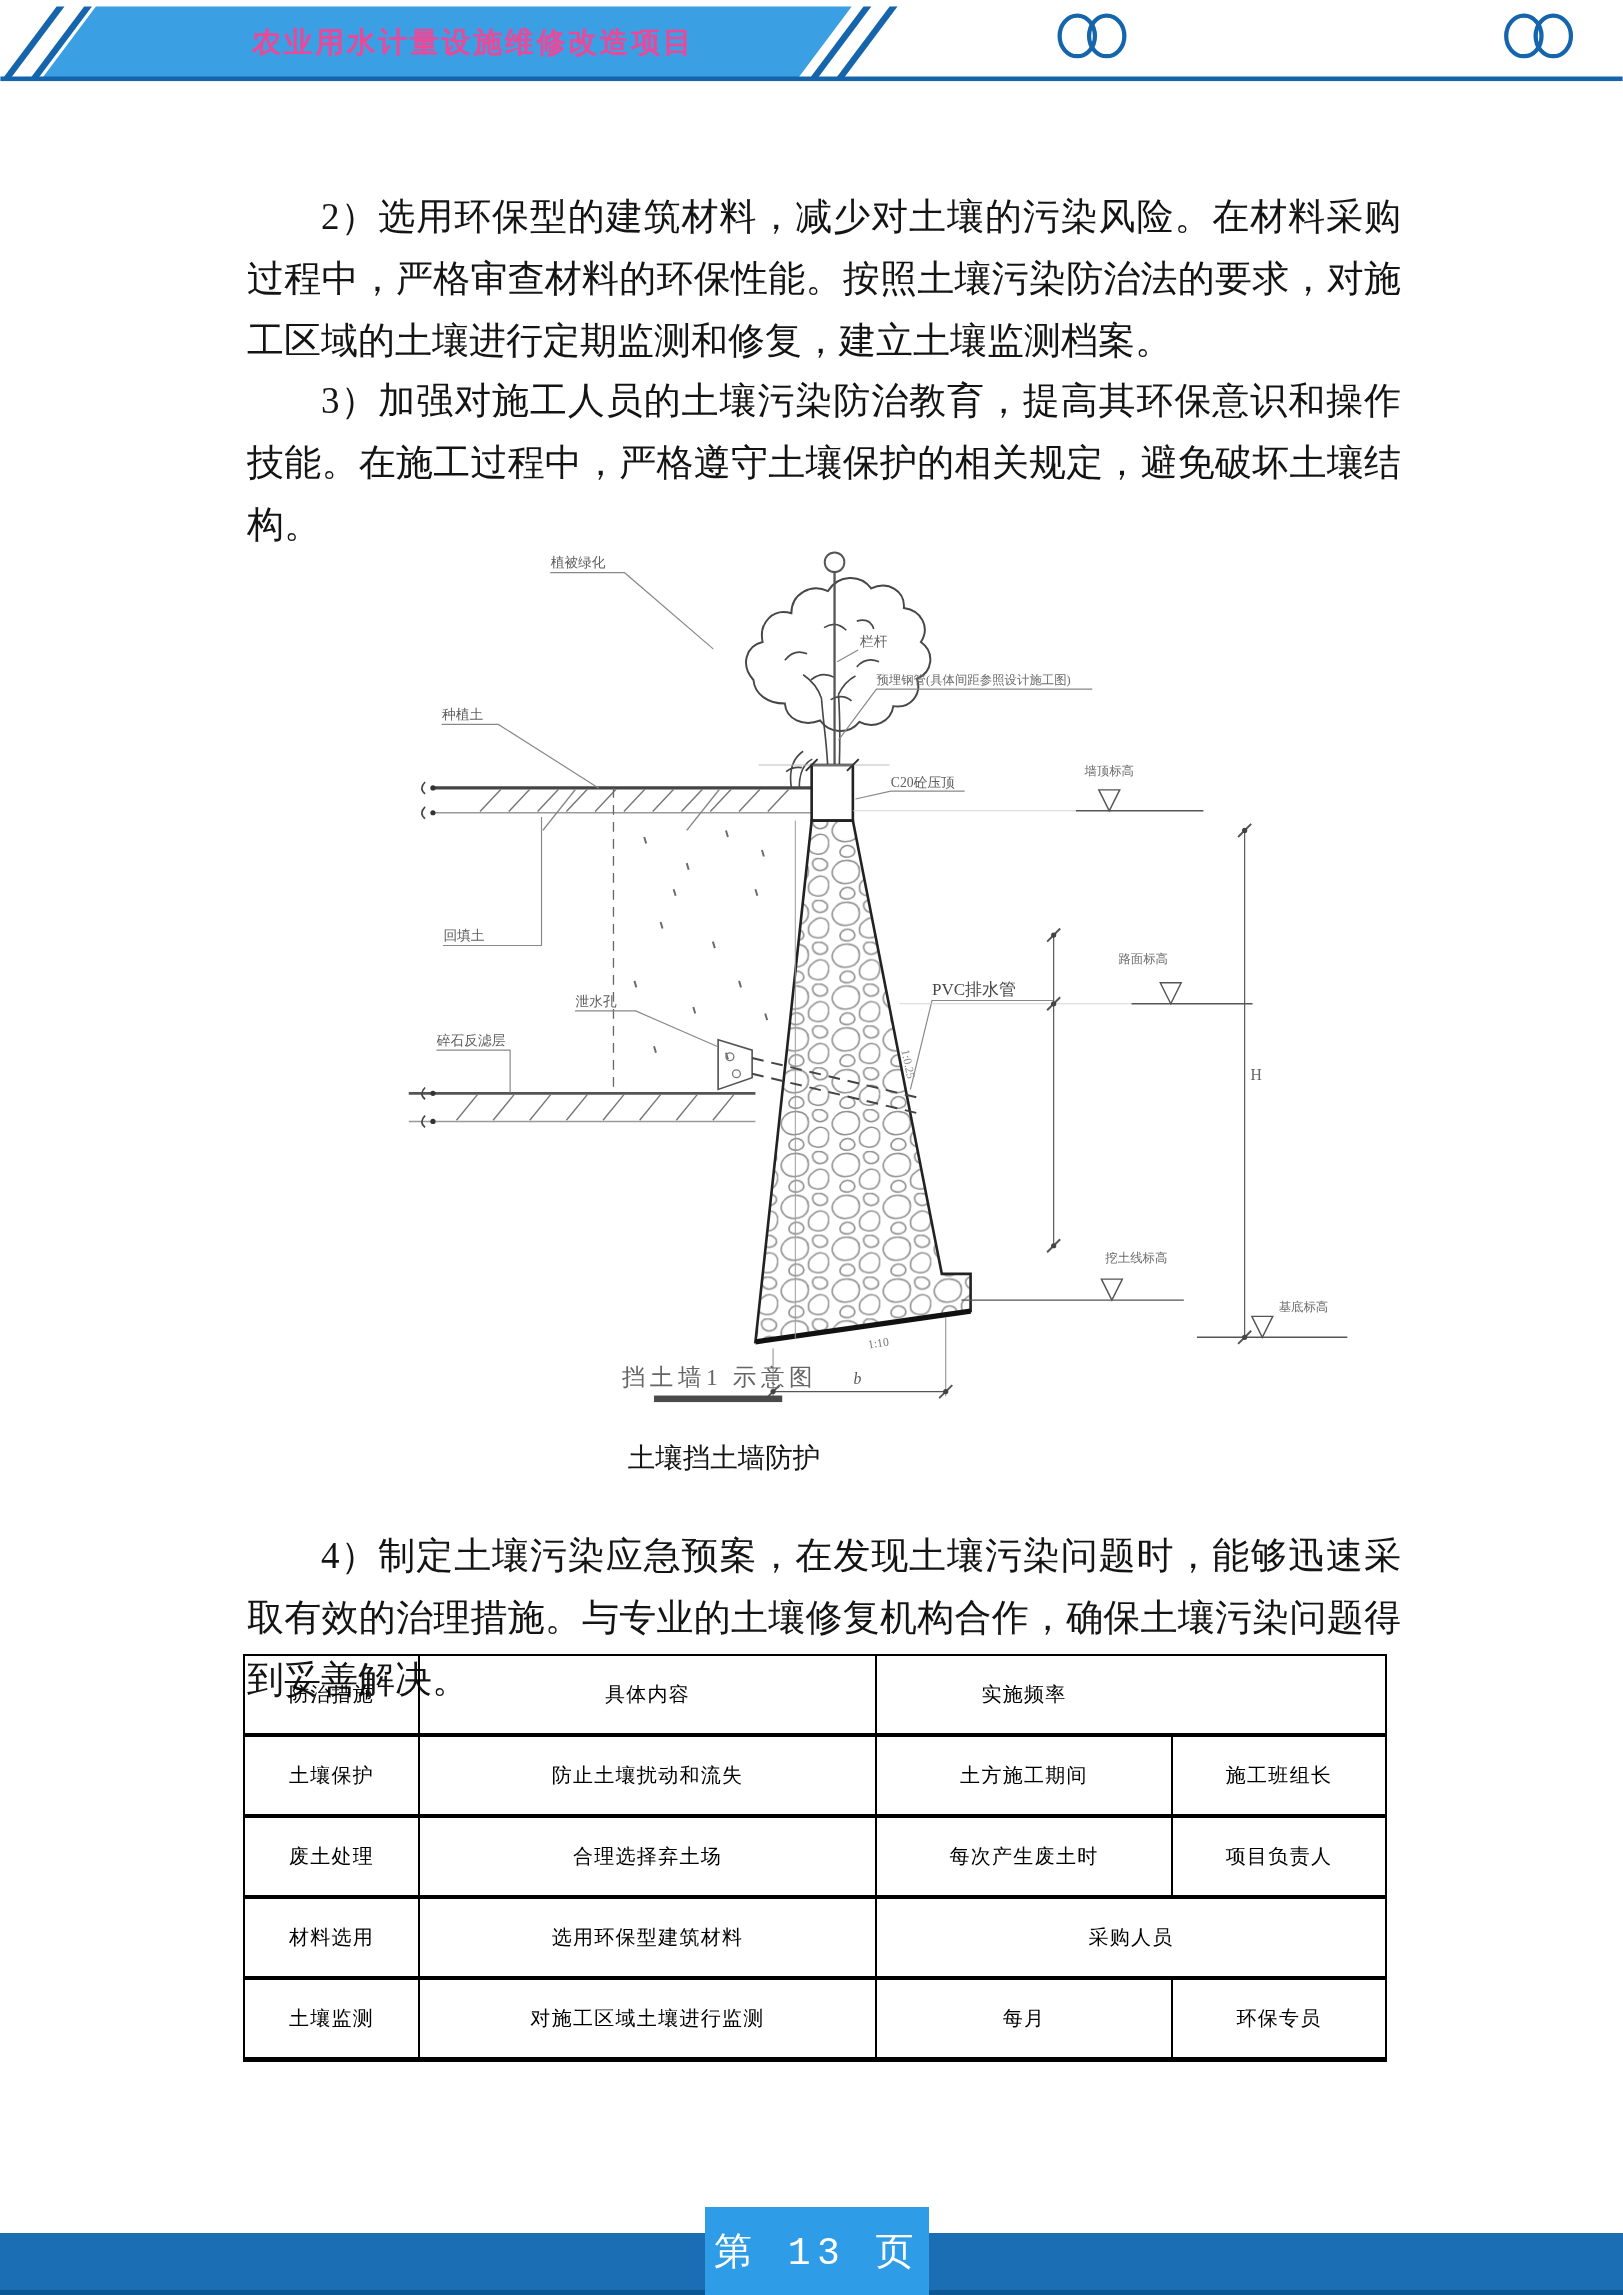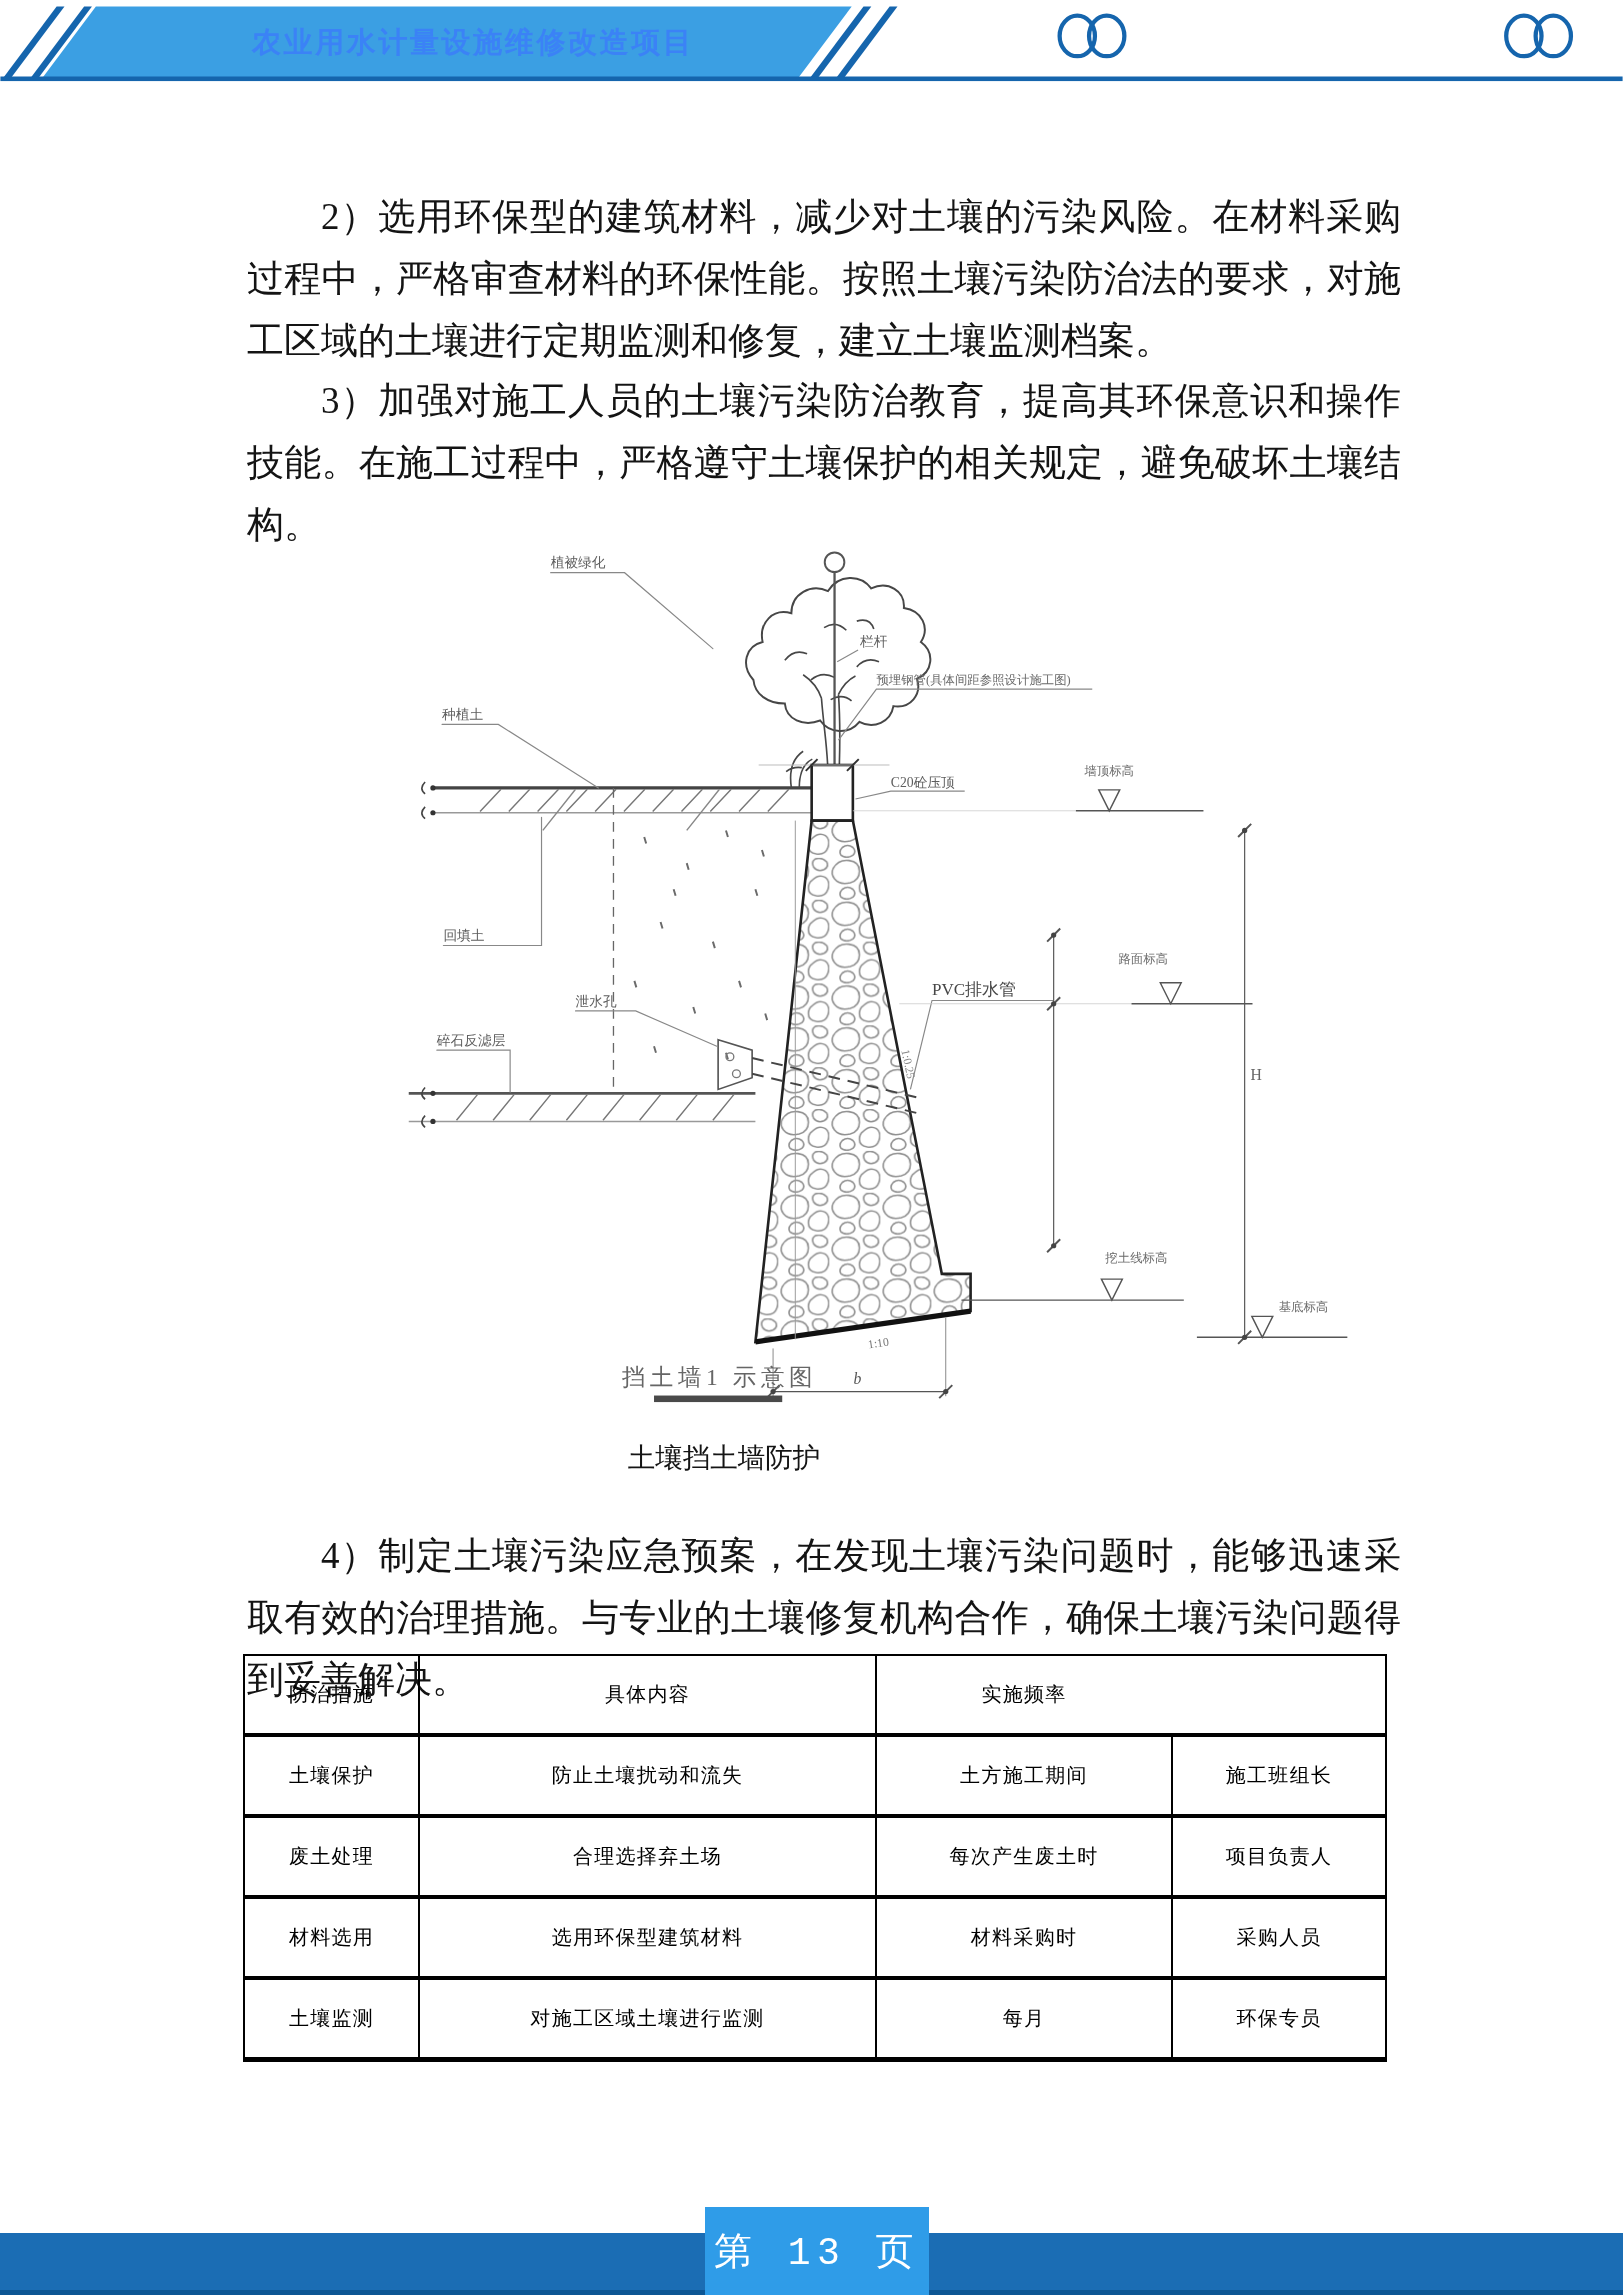--- a/index.html
+++ b/index.html
@@ -10,21 +10,21 @@
     font-family:"Liberation Serif","DejaVu Serif",serif;
     color:#111;
     overflow:hidden;
   }
   
   .hdr-svg{position:absolute;left:0;top:0;}
   .hdr-title{
     position:absolute;left:252px;top:14.4px;height:58px;
     display:flex;align-items:center;
     font-family:"Liberation Sans","DejaVu Sans",sans-serif;
-    font-size:29px;font-weight:bold;color:#3b82f6;letter-spacing:2.6px;
+    font-size:29px;font-weight:bold;color:#ec4899;letter-spacing:2.6px;
     white-space:nowrap;
   }
   
   .para{
     position:absolute;left:247px;width:1154px;
     font-size:37px;line-height:62px;
     text-align:justify;text-indent:2em;
     color:#141414;
   }
   .p1{top:186px;}
@@ -265,21 +265,20 @@
     </div>
     <div class="trow">
       <div class="tcell c0">废土处理</div>
       <div class="tcell c1">合理选择弃土场</div>
       <div class="tcell c2">每次产生废土时</div>
       <div class="tcell c3">项目负责人</div>
     </div>
     <div class="trow">
       <div class="tcell c0">材料选用</div>
       <div class="tcell c1">选用环保型建筑材料</div>
-      <div class="tcell c2">材料采购时</div>
       <div class="tcell c3">采购人员</div>
     </div>
     <div class="trow">
       <div class="tcell c0">土壤监测</div>
       <div class="tcell c1">对施工区域土壤进行监测</div>
       <div class="tcell c2">每月</div>
       <div class="tcell c3">环保专员</div>
     </div>
   </div>
 

